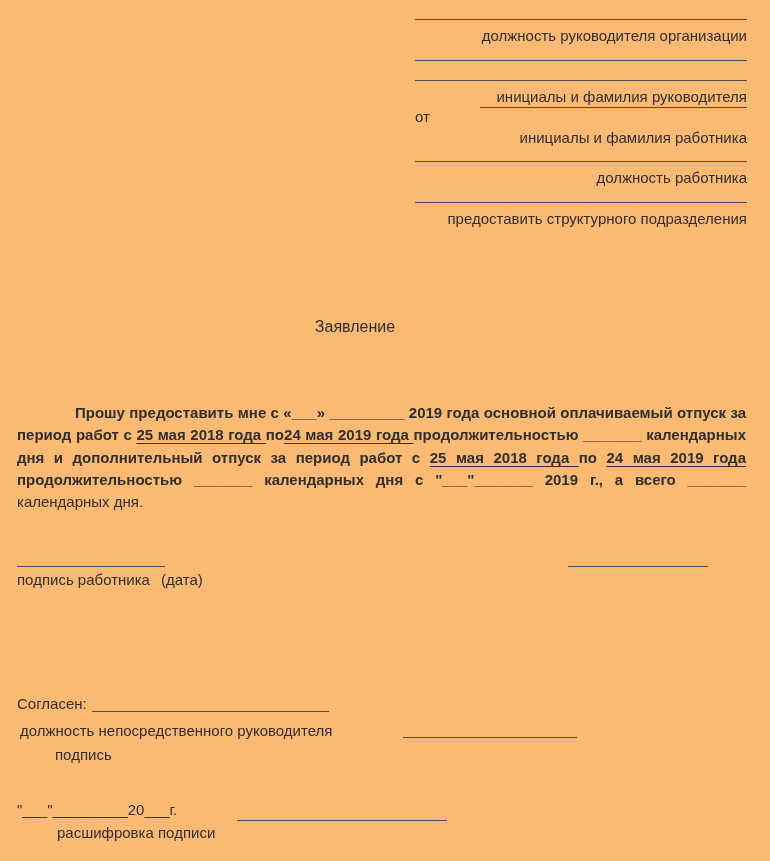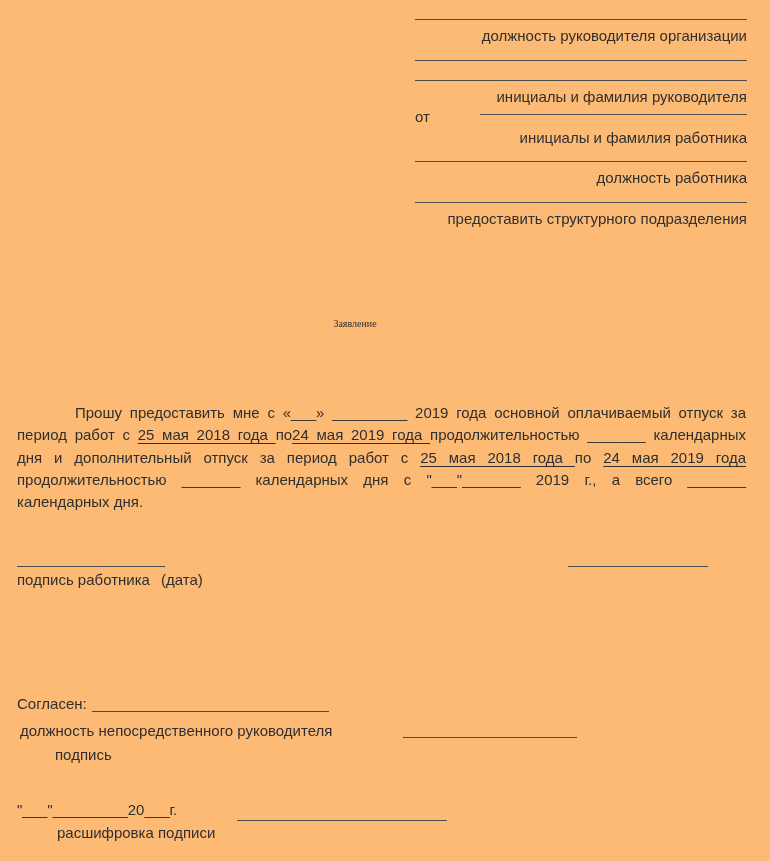--- a/index.html
+++ b/index.html
@@ -9,28 +9,28 @@
     background:#fdba74;
     overflow:hidden;
     font-family:"Liberation Sans","DejaVu Sans",sans-serif;
     color:#2f2f2f;
   }
   
   .header{position:absolute;top:6px;right:23px;width:332px;font-size:15px;}
   .hrow{height:20.3px;display:flex;align-items:flex-end;justify-content:flex-end;}
   .hrule{width:100%;height:0;border-bottom:1.4px solid #4c4c4c;margin-bottom:6px;}
   .hlabel{line-height:20.3px;white-space:nowrap;}
-  .fromrow{height:20.3px;display:flex;align-items:center;gap:44px;}
+  .fromrow{height:20.3px;display:flex;align-items:flex-start;gap:44px;}
   .fromrow .prefix{line-height:20.3px;margin-right:6px;}
   .fromrow .hrule{flex:1;}
   
-  .title{position:absolute;top:318px;left:0;width:710px;text-align:center;font-size:10px;font-family:Liberation Serif, serif;}
+  .title{position:absolute;top:318px;left:0;width:710px;text-align:center;font-size:16px;}
   
   .bodytext{position:absolute;top:402px;left:17px;width:729px;font-size:15px;line-height:22.3px;}
-  .jline{text-align:justify;text-align-last:justify;}
+  .jline{text-align:justify;text-align-last:justify;font-weight:bold;}
   .lline{text-align:left;}
   .indent{text-indent:58px;}
   .u{text-decoration:underline;text-underline-offset:3px;text-decoration-thickness:1.2px;}
   
   .blank{border-bottom:1.4px solid #4c4c4c;}
   .sigline-left{position:absolute;top:552px;left:17px;width:148px;height:14px;}
   .sigline-right{position:absolute;top:552px;left:568px;width:140px;height:14px;}
   .siglabels{position:absolute;top:571px;left:17px;font-size:15px;}
   .siglabels .date{margin-left:11px;}
   

